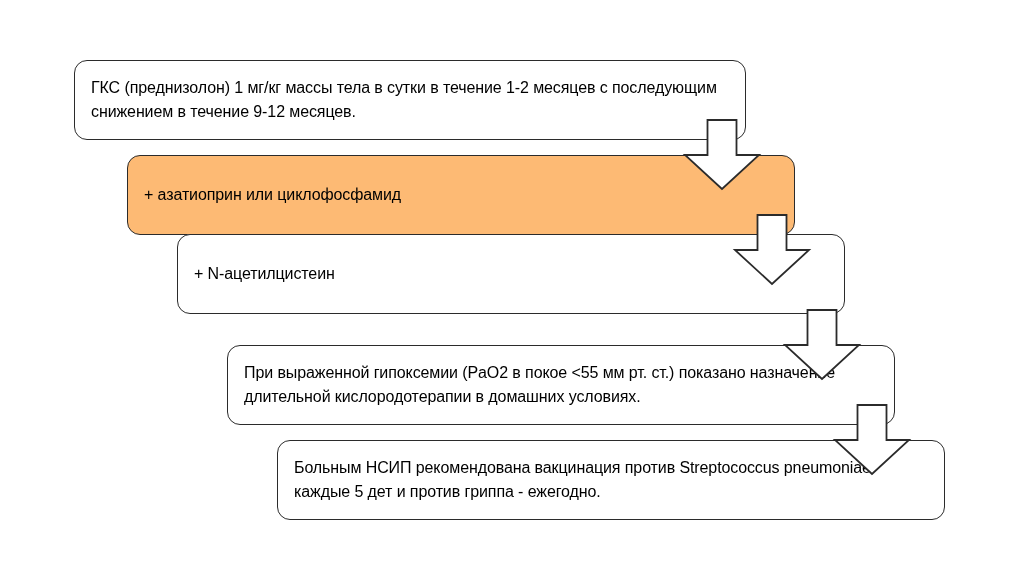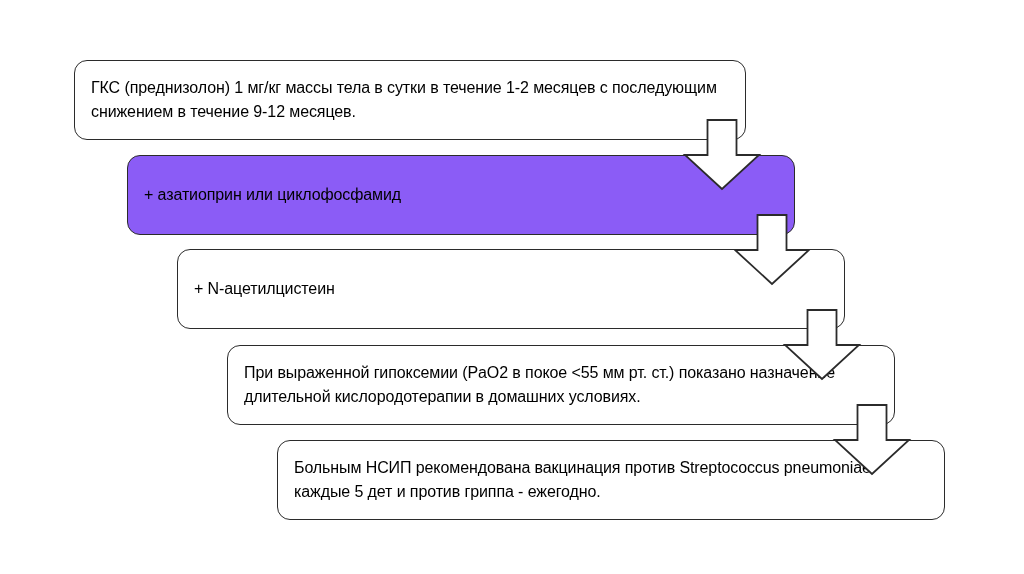--- a/index.html
+++ b/index.html
@@ -50,25 +50,25 @@
 </style>
 </head>
 <body>
 
 <div id="canvas" style="background: rgb(255, 255, 255);">
 
   <div class="flow-box" id="box-0" style="left: 74px; top: 60px; width: 672px; height: 80px; border-color: rgb(43, 43, 43); background: rgb(255, 255, 255);">
     <div class="flow-box-text" style="color: rgb(0, 0, 0);">ГКС (преднизолон) 1 мг/кг массы тела в сутки в течение 1-2 месяцев с последующим снижением в течение 9-12 месяцев.</div>
   </div>
 
-  <div class="flow-box" id="box-1" style="left: 127px; top: 155px; width: 668px; height: 80px; border-color: rgb(43, 43, 43); background: #8b5cf6;">
+  <div class="flow-box" id="box-1" style="left: 127px; top: 155px; width: 668px; height: 80px; border-color: rgb(43, 43, 43); background: #fdba74;">
     <div class="flow-box-text" style="color: rgb(0, 0, 0);">+ азатиоприн или циклофосфамид</div>
   </div>
 
-  <div class="flow-box" id="box-2" style="left: 177px; top: 249px; width: 668px; height: 80px; border-color: rgb(43, 43, 43); background: rgb(255, 255, 255);">
+  <div class="flow-box" id="box-2" style="left: 177px; top: 234px; width: 668px; height: 80px; border-color: rgb(43, 43, 43); background: rgb(255, 255, 255);">
     <div class="flow-box-text" style="color: rgb(0, 0, 0);">+ N-ацетилцистеин</div>
   </div>
 
   <div class="flow-box" id="box-3" style="left: 227px; top: 345px; width: 668px; height: 80px; border-color: rgb(43, 43, 43); background: rgb(255, 255, 255);">
     <div class="flow-box-text" style="color: rgb(0, 0, 0);">При выраженной гипоксемии (PaO2 в покое &lt;55 мм рт. ст.) показано назначение длительной кислородотерапии в   домашних условиях.</div>
   </div>
 
   <div class="flow-box" id="box-4" style="left: 277px; top: 440px; width: 668px; height: 80px; border-color: rgb(43, 43, 43); background: rgb(255, 255, 255);">
     <div class="flow-box-text" style="color: rgb(0, 0, 0);">Больным НСИП рекомендована вакцинация против Streptococcus pneumoniae каждые 5 дет и против гриппа - ежегодно.</div>
   </div>

